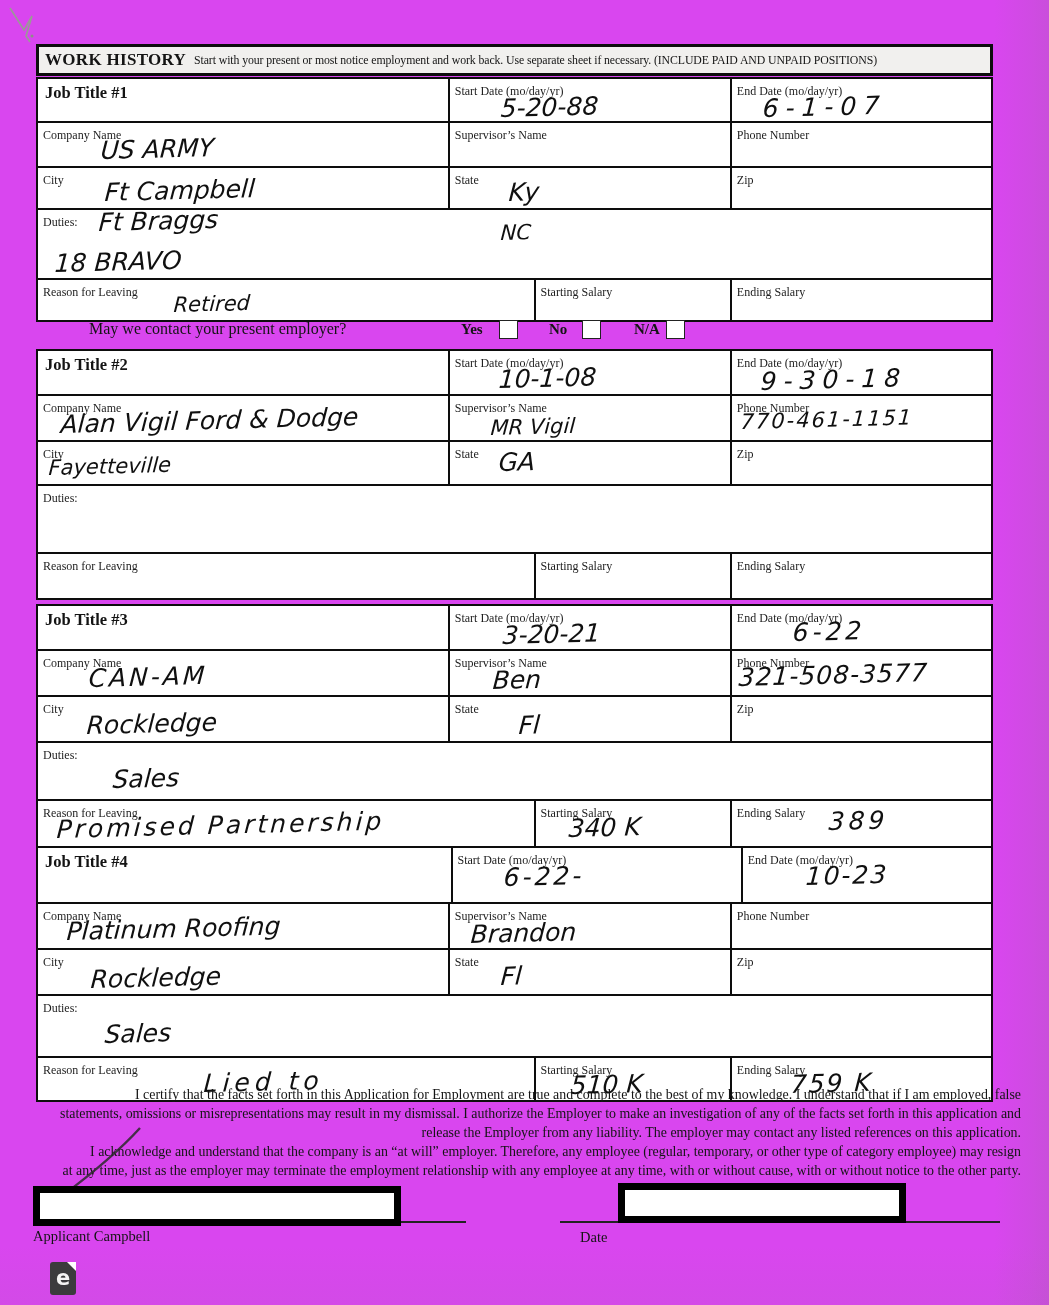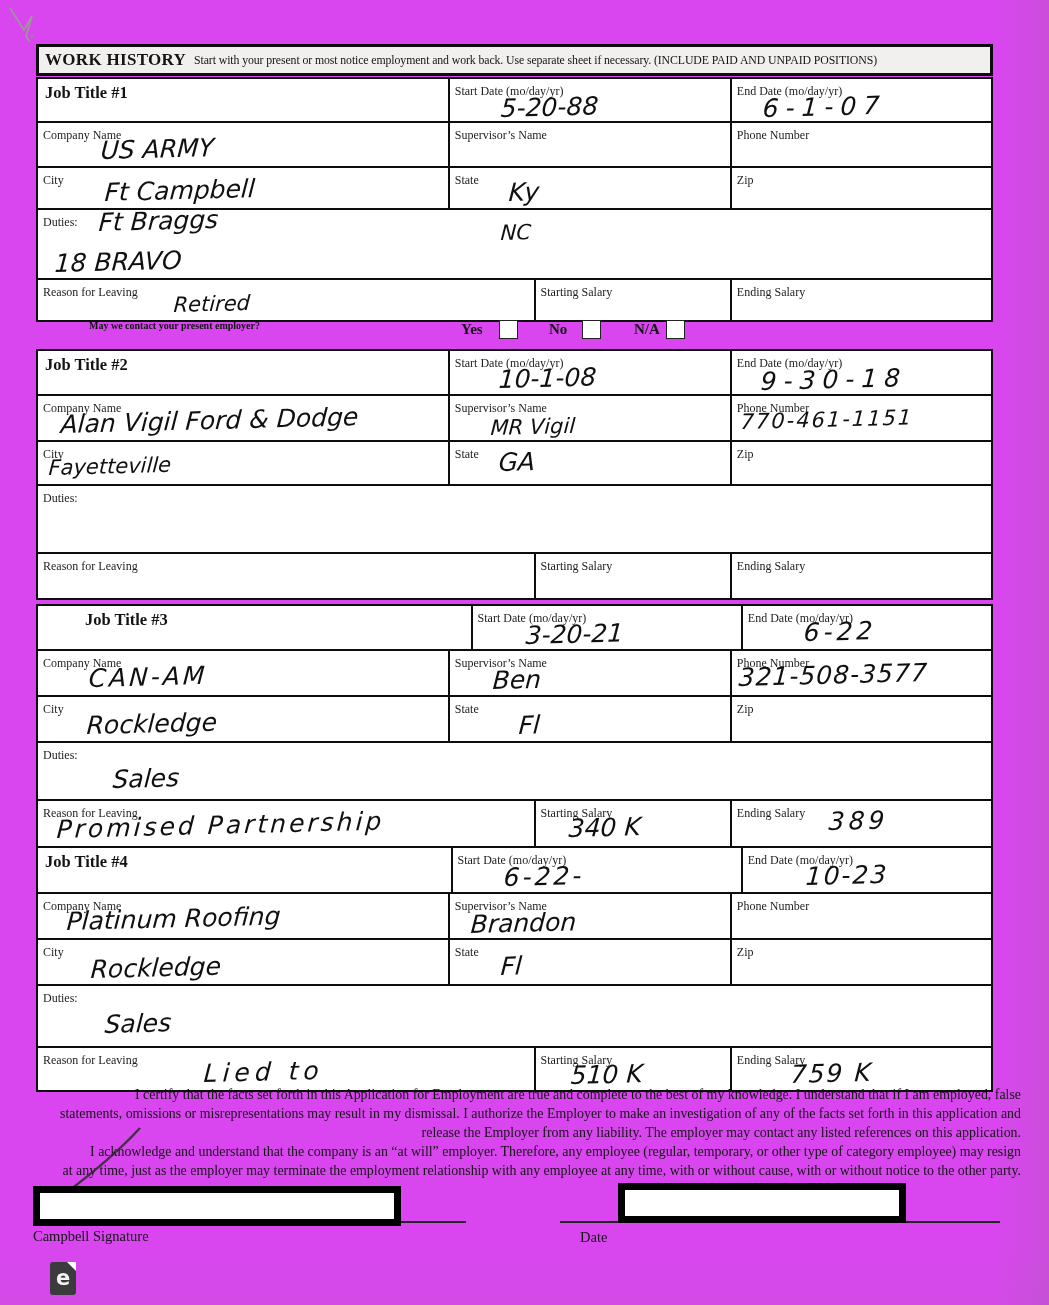--- a/index.html
+++ b/index.html
@@ -49,21 +49,21 @@
     transform-origin:left bottom;
     position:absolute;
     line-height:1;
   }
   .hw-lg{font-size:25px;}
   .hw-md{font-size:21px;}
   .hw-sp{letter-spacing:7px;}
 
   
   .contact-row{position:absolute;left:36px;top:318px;width:951px;height:28px;}
-  .contact-q{position:absolute;left:53px;top:2px;font-weight:bold;font-size:10px;}
+  .contact-q{position:absolute;left:53px;top:2px;font-weight:normal;font-size:16px;}
   .chk-lbl{position:absolute;top:3px;font-weight:bold;font-size:15px;}
   .chk-box{position:absolute;top:2px;width:17px;height:17px;border:1.7px solid #222;background:#fff;}
 
   
   .cert{position:absolute;left:27px;top:1086px;width:994px;font-size:13.9px;line-height:18.9px;text-align:right;}
   .cert p{margin:0;text-indent:57px;}
 
   
   .sig-box{position:absolute;height:26px;background:#fff;border:7px solid #000;}
   .sig-line{position:absolute;height:2px;background:#222;}
@@ -217,21 +217,21 @@
       <div class="cell s2">
         <span class="lbl">Starting Salary</span>
       </div>
       <div class="cell s3">
         <span class="lbl">Ending Salary</span>
       </div>
     </div>
   </div>
 
   <div class="job" style="top:604px;">
-    <div class="row" style="height:43px;padding-left:40px;">
+    <div class="row" style="height:43px;">
       <div class="cell c1 job-title">Job Title #3</div>
       <div class="cell c2">
         <span class="lbl">Start Date (mo/day/yr)</span>
         <span class="hw hw-lg" style="left:52px;top:17px;">3-20-21</span>
       </div>
       <div class="cell c3">
         <span class="lbl">End Date (mo/day/yr)</span>
         <span class="hw hw-lg" style="left:60px;top:14px;letter-spacing:4px;">6-22</span>
       </div>
     </div>
@@ -278,21 +278,21 @@
         <span class="hw hw-lg" style="left:32px;top:15px;">340 K</span>
       </div>
       <div class="cell s3">
         <span class="lbl">Ending Salary</span>
         <span class="hw hw-lg" style="left:96px;top:8px;letter-spacing:4px;">389</span>
       </div>
     </div>
   </div>
 
   <div class="job" style="top:846px;">
-    <div class="row" style="height:44px;gap:20px;">
+    <div class="row" style="height:54px;gap:20px;">
       <div class="cell c1 job-title">Job Title #4</div>
       <div class="cell c2">
         <span class="lbl">Start Date (mo/day/yr)</span>
         <span class="hw hw-lg" style="left:50px;top:17px;letter-spacing:3px;">6-22-</span>
       </div>
       <div class="cell c3">
         <span class="lbl">End Date (mo/day/yr)</span>
         <span class="hw hw-lg" style="left:62px;top:16px;letter-spacing:2px;">10-23</span>
       </div>
     </div>
@@ -350,21 +350,21 @@
   </div>
 
   <svg class="pen" style="left:50px;top:1120px;" width="110" height="80">
     <path d="M90,8 C70,30 40,55 12,76" stroke="#2a2a2a" stroke-width="2.4" fill="none" opacity="0.85"></path>
   </svg>
 
   <div class="sig-line" style="left:36px;top:1221px;width:430px;"></div>
   <div class="sig-line" style="left:560px;top:1221px;width:440px;"></div>
   <div class="sig-box" style="left:33px;top:1186px;width:354px;"></div>
   <div class="sig-box" style="left:618px;top:1183px;width:274px;"></div>
-  <div class="sig-label" style="left:33px;top:1228px;">Campbell Signature</div>
+  <div class="sig-label" style="left:33px;top:1228px;">Applicant Campbell</div>
   <div class="sig-label" style="left:580px;top:1229px;">Date</div>
 
   <div class="elogo">
     <div class="fold"></div>
     <div class="letter">e</div>
   </div>
 
 </div>
 
 </body></html>

